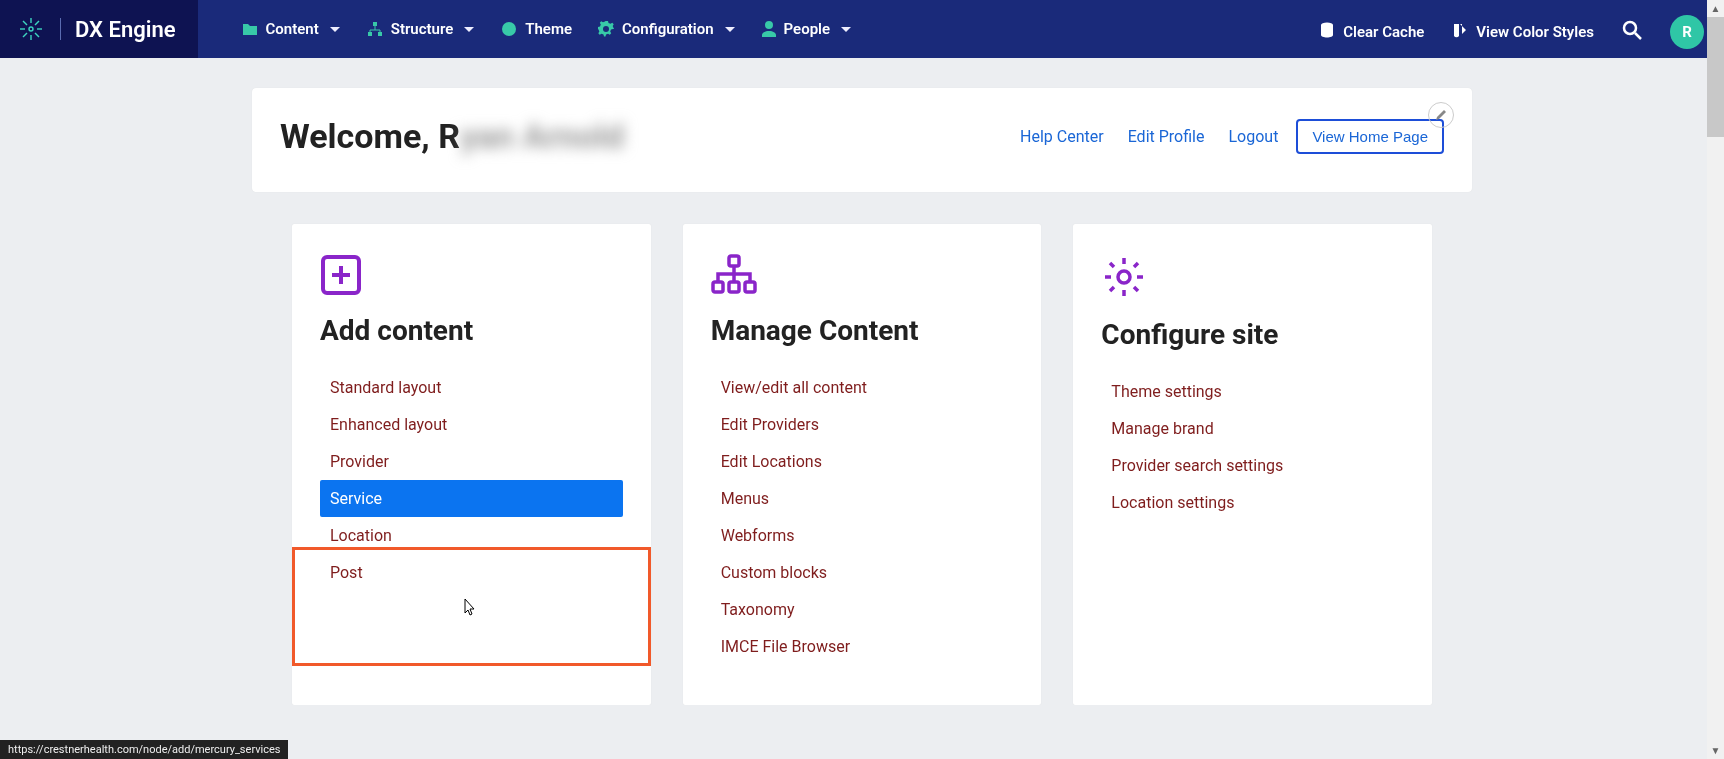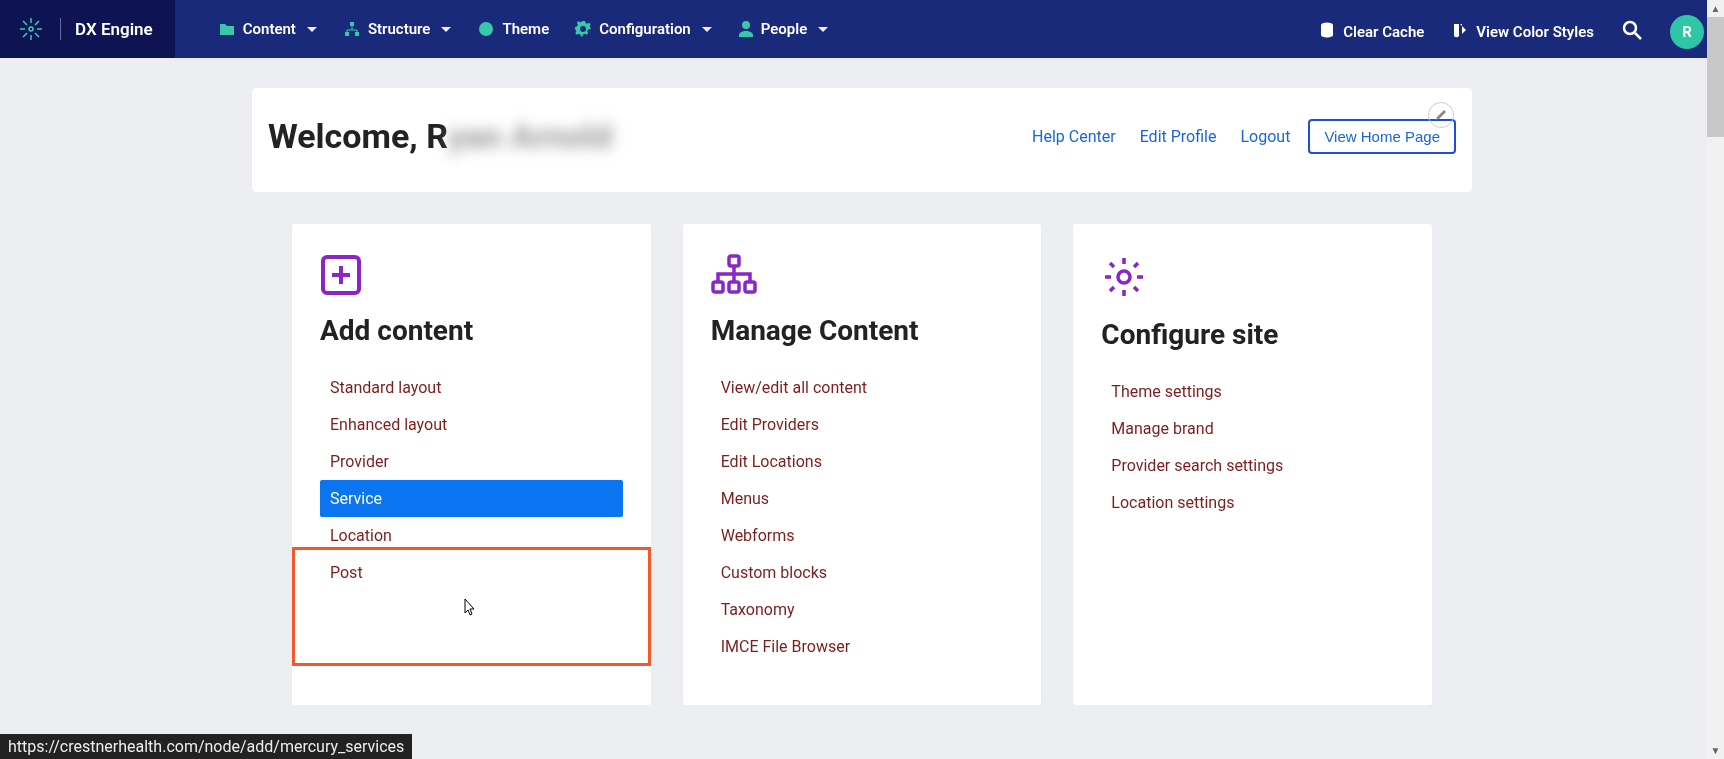--- a/index.html
+++ b/index.html
@@ -18,42 +18,42 @@
   font-size: 15px;
 }
 .brand {
   display: flex;
   align-items: center;
   gap: 10px;
   background: #0e1352;
   height: 100%;
   padding: 0 22px 0 18px;
   font-weight: 600;
-  font-size: 17px;
+  font-size: 22px;
 }
 .brand .burst {
   width: 26px; height: 26px;
   display: flex; align-items:center; justify-content:center;
 }
 .brand .divider { width:1px; height:22px; background:#5a6bb0; margin:0 4px 0 6px; }
 .nav { display: flex; align-items: center; gap: 26px; padding-left: 44px; }
 .nav-item { display: flex; align-items: center; gap: 8px; color: #fff; cursor: pointer; font-weight:600; }
 .nav-icon { color:#38c9a8; display:inline-flex; }
 .chev { margin-left: 2px; color:#eef; }
 .topbar-right { margin-left:auto; display:flex; align-items:center; gap:28px; padding-right:20px;margin-top:6px; }
 .tb-item { display:flex; align-items:center; gap:8px; font-weight:600; cursor:pointer; }
 .avatar {
   width:34px; height:34px; border-radius:50%;
   background:#2fc6a6; color:#fff; display:flex;
   align-items:center; justify-content:center; font-weight:700;
 }
 .page { max-width:1260px; margin: 30px auto 0; padding: 0 20px; }
 .welcome-bar {
   background:#fff; border-radius:4px;
-  padding: 28px 16px 36px; display:flex; align-items:center;
+  padding: 28px 28px 36px; display:flex; align-items:center;
   position:relative; box-shadow: 0 0 1px rgba(0,0,0,.1);
 }
 .welcome-title { font-size:34px; font-weight:700; color:#222; }
 .welcome-title .blur {
   filter: blur(7px); color:#999;
 }
 .welcome-links { margin-left:auto; display:flex; align-items:center; gap:18px; font-size:16px; }
 .welcome-links a { color:#1a66d6; text-decoration:none; cursor:pointer;margin-left:6px; }
 .btn-outline {
   border:2px solid #1d4ed8; color:#1a66d6; background:#fff;
@@ -78,21 +78,21 @@
   font-size:16px; cursor:pointer; border-radius:2px;
 }
 .item-list li a.active { background:#0b74f0; color:#fff; }
 .highlight-box {
   position:absolute; border:3px solid #f1592a;
   pointer-events:none;
 }
 .cursor { position:absolute; width:18px; height:22px; pointer-events:none; }
 .status-bar {
   position:fixed; left:0; bottom:0; background:#222; color:#eee;
-  font-size:16px; padding:3px 8px;
+  font-size:11px; padding:3px 8px;
 }
 .scrollbar {
   position:fixed; right:0; top:0; width:17px; height:100vh;
   background:#f1f1f1; display:flex; flex-direction:column;
   justify-content:space-between; align-items:center;
 }
 .sb-btn { width:17px; height:17px; display:flex; align-items:center; justify-content:center; color:#666; font-size:10px; }
 .sb-thumb { width:17px; background:#c8c8c8; flex:0 0 120px; margin-bottom:auto; }
 </style>
 </head>

